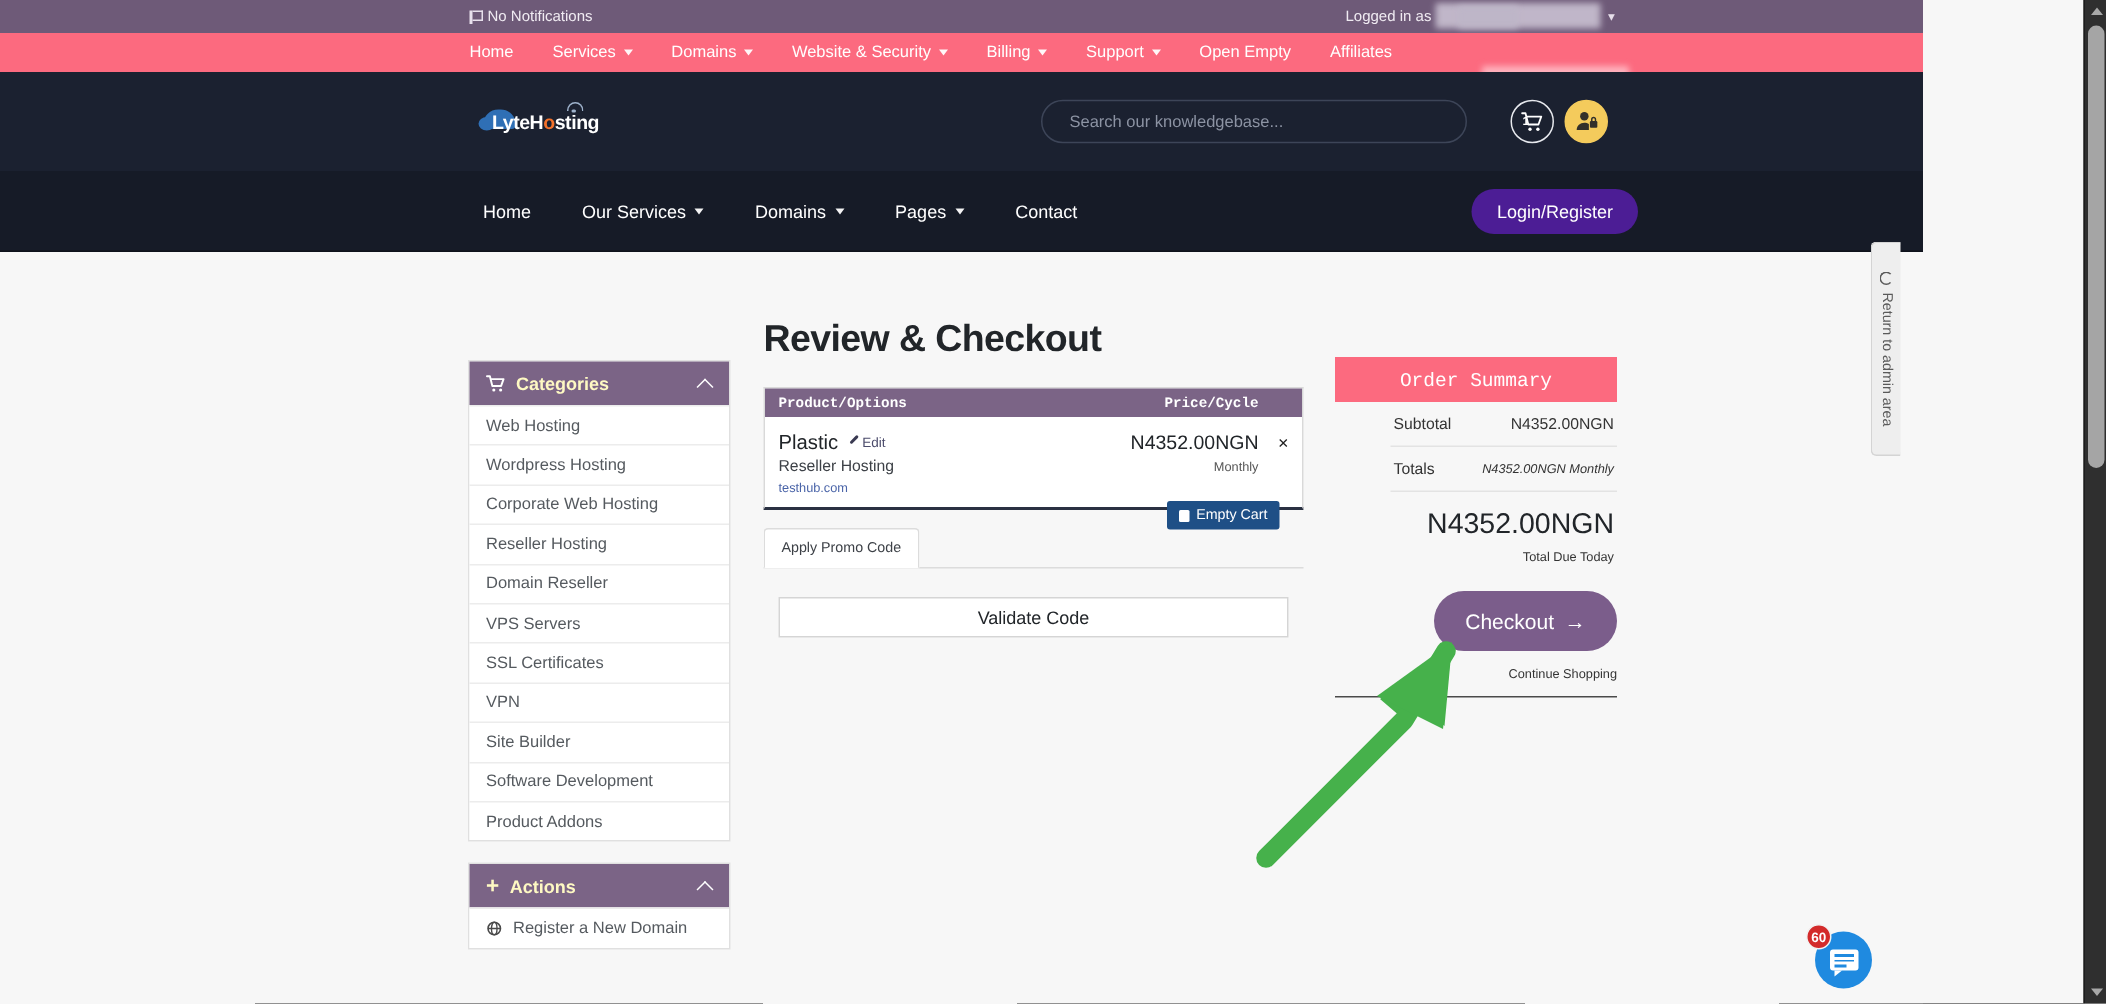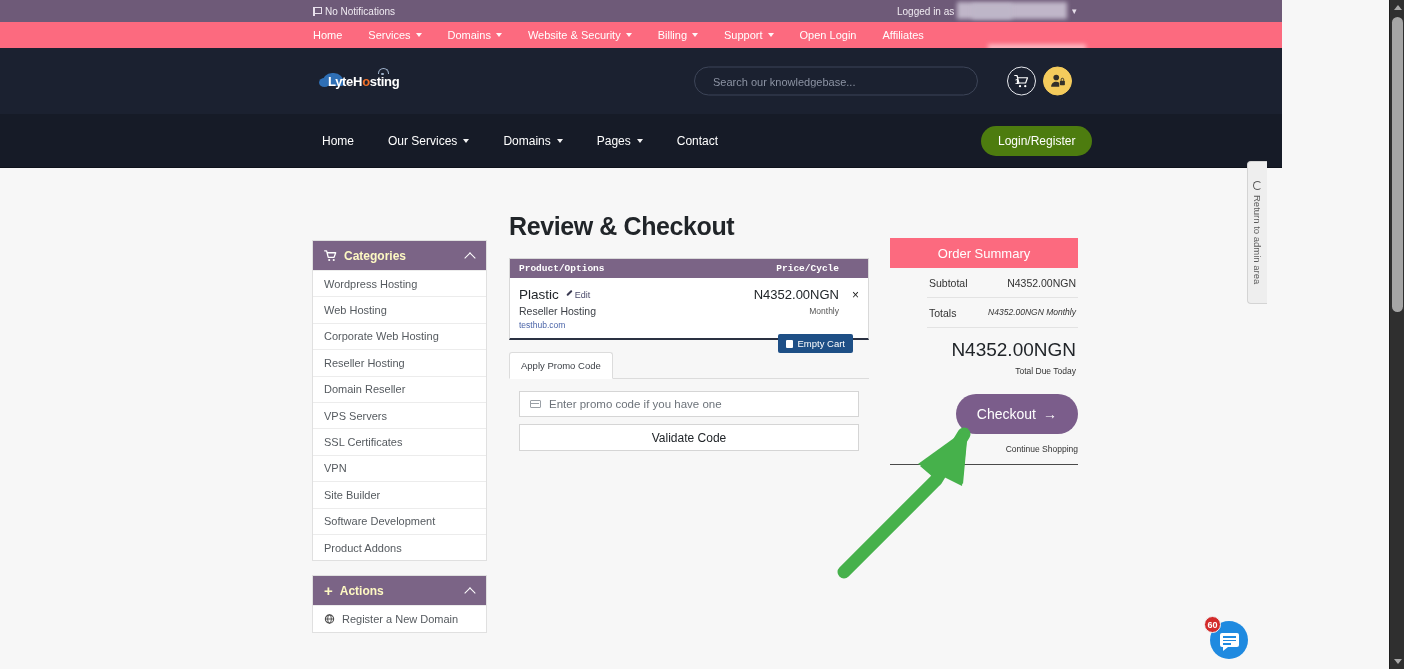--- a/index.html
+++ b/index.html
@@ -168,21 +168,21 @@
     border-bottom: 1px solid #0e121b;
   }
   .mainnav .items { display:flex; align-items:center; margin-left: 305px; }
   .mainnav a {
     color: #ffffff; font-size: 12px; text-decoration:none;
     padding: 0 17px; display:inline-flex; align-items:center; gap:6px;
     white-space: nowrap;
   }
   .loginbtn {
     position:absolute; left: 981px; top:50%; transform: translateY(-50%);
-    background: #4d7c0f; color:#ffffff;
+    background: #4c1d95; color:#ffffff;
     font-size: 12px; border-radius: 16px;
     padding: 8px 17px; border:none; cursor:pointer;
     font-family: "Liberation Sans", sans-serif;
   }
 
   
   .content { position: relative; height: calc(669px - 22px - 26px - 66px - 54px); }
 
   
   .sidebar { position:absolute; left: 312px; top: 72px; width: 175px; }
@@ -268,20 +268,21 @@
     font-size: 12px; cursor:pointer;
     font-family: "Liberation Sans", sans-serif;
   }
 
   
   .summary { position:absolute; left: 890px; top: 70px; width: 188px; }
   .sum-head {
     background:#fc6a7f; color:#fff; height: 30px;
     display:flex; align-items:center; justify-content:center;
     font-size: 13px;
+    font-family: Liberation Mono, monospace;
   }
   .sum-body { background:#f7f7f7; }
   .sum-row {
     display:flex; justify-content:space-between; align-items:flex-start;
     padding: 9px 2px 8px 2px; border-bottom: 1px solid #e3e3e3; margin-left: 37px;
   }
   .sum-row .k { font-size: 10.5px; color:#333; }
   .sum-row .v { font-size: 10.5px; color:#333; }
   .sum-row.totals .v { font-size: 8.5px; font-style: italic; color:#333; }
   .grand { text-align:right; padding: 11px 2px 0 2px; }
@@ -391,21 +392,21 @@
           </a>
         <a href="#">
             <span>Billing</span>
             <i class="caret-d"></i>
           </a>
         <a href="#">
             <span>Support</span>
             <i class="caret-d"></i>
           </a>
         <a href="#">
-            <span>Open Login</span>
+            <span>Open Empty</span>
           </a>
         <a href="#">
             <span>Affiliates</span>
           </a>
       </div>
       <div class="redact c"></div>
 
     </div>
 
     <div class="siteheader">
@@ -473,24 +474,24 @@
               <svg width="13" height="12" viewBox="0 0 20 18">
                 <path d="M1 1h3l2.5 10h9l2.5-7H5.5" fill="none" stroke="#ffffff" stroke-width="2" stroke-linecap="round" stroke-linejoin="round"></path>
                 <circle cx="8" cy="15.2" r="1.6" fill="#ffffff"></circle>
                 <circle cx="15" cy="15.2" r="1.6" fill="#ffffff"></circle>
               </svg>
               <span>Categories</span>
             </span>
             <span class="chev-up"></span>
           </div>
           <div class="panel-item">
+              <span>Web Hosting</span>
+            </div>
+          <div class="panel-item">
               <span>Wordpress Hosting</span>
-            </div>
-          <div class="panel-item">
-              <span>Web Hosting</span>
             </div>
           <div class="panel-item">
               <span>Corporate Web Hosting</span>
             </div>
           <div class="panel-item">
               <span>Reseller Hosting</span>
             </div>
           <div class="panel-item">
               <span>Domain Reseller</span>
             </div>
@@ -564,24 +565,20 @@
         <button class="empty-cart-btn">
           <span class="trash"></span>
           <span>Empty Cart</span>
         </button>
 
         <div class="promo-wrap">
           <div class="tabstrip">
             <div class="tab">Apply Promo Code</div>
           </div>
           <div class="promo-body">
-            <div class="promo-input">
-              <span class="card-ico"></span>
-              <span>Enter promo code if you have one</span>
-            </div>
             <button class="validate-btn">Validate Code</button>
           </div>
         </div>
       </div>
 
       <div class="summary">
         <div class="sum-head">Order Summary</div>
         <div class="sum-body">
           <div class="sum-row">
             <span class="k">Subtotal</span>

